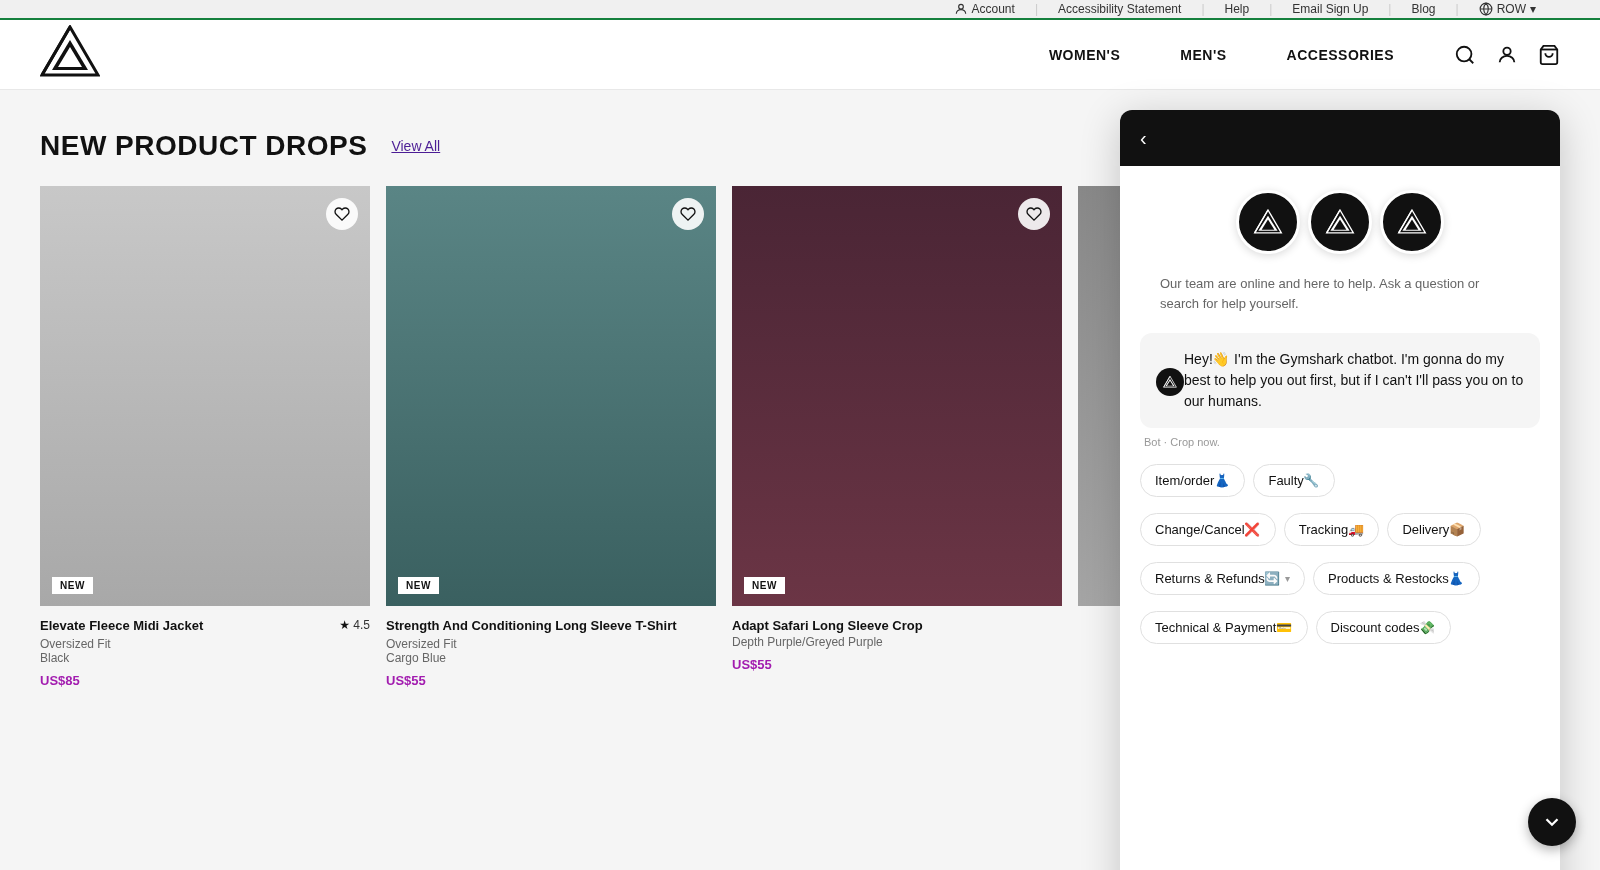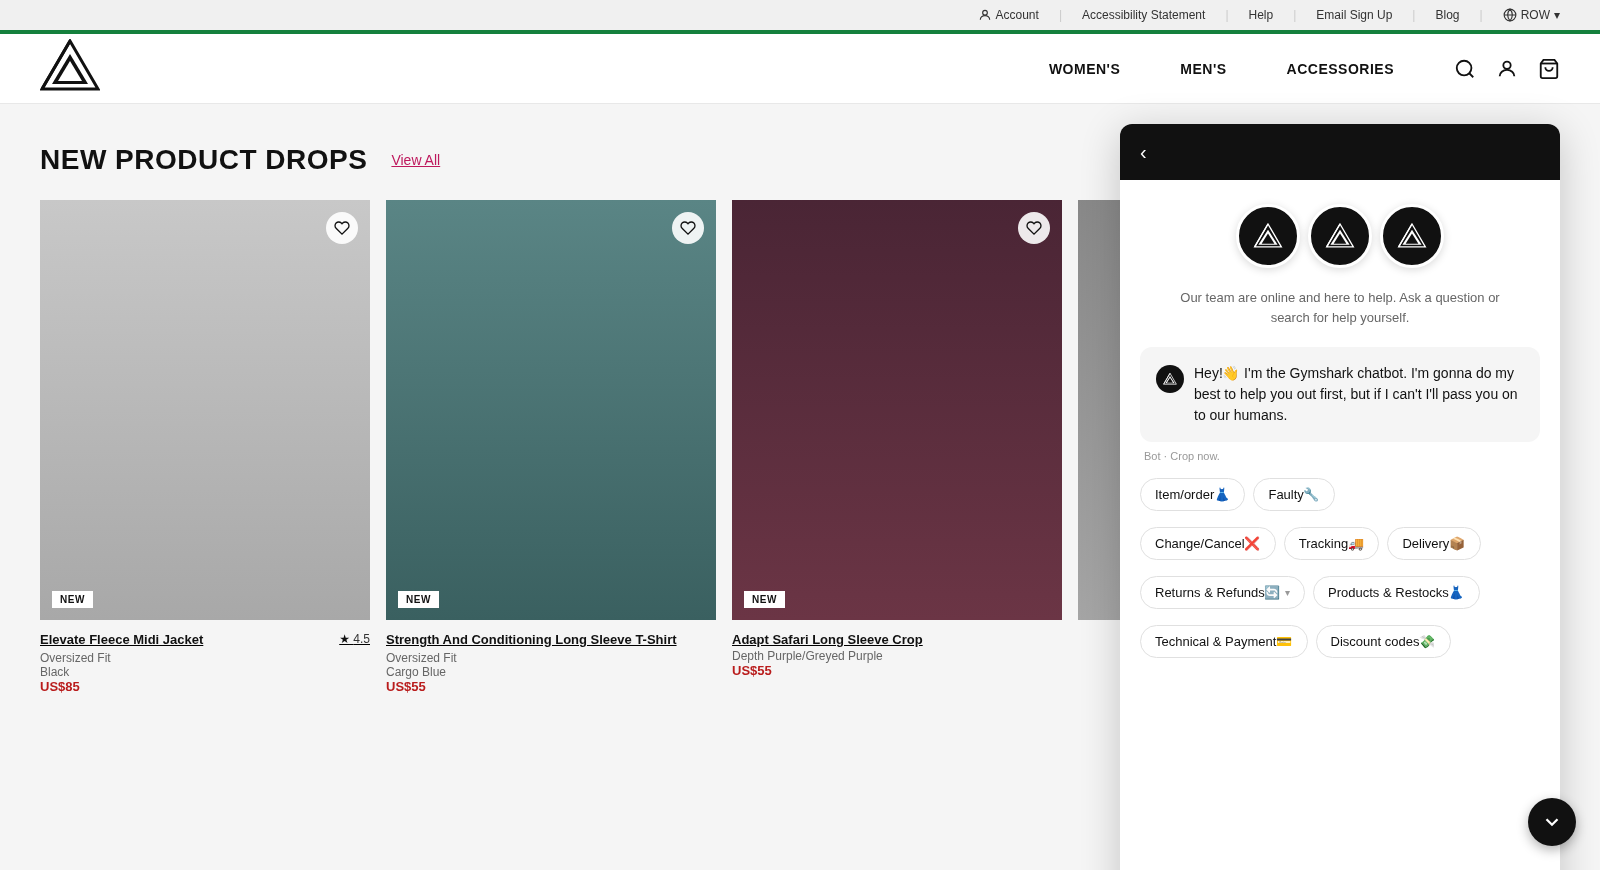--- a/index.html
+++ b/index.html
@@ -1,27 +1,27 @@
 <!DOCTYPE html>
 <html><head>
   <meta charset="utf-8">
   <style>
     * { box-sizing: border-box; margin: 0; padding: 0; }
     body { font-family: -apple-system, BlinkMacSystemFont, 'Helvetica Neue', Arial, sans-serif; background: #f5f5f5; overflow: hidden; width: 1600px; height: 870px; }
 
     
     .utility-bar {
       background: #f0f0f0;
-      height: 34px;
+      height: 20px;
       display: flex;
       align-items: center;
       justify-content: flex-end;
-      padding-right: 40px;
+      padding-right: 64px;
       gap: 20px;
-      border-bottom: 4px solid #15803d;
+      border-bottom: 2px solid #15803d;
     }
     .utility-bar a {
       font-size: 12px;
       color: #333;
       text-decoration: none;
       display: flex;
       align-items: center;
       gap: 4px;
     }
     .utility-bar-divider {
@@ -73,21 +73,21 @@
       margin-bottom: 24px;
     }
     .section-title {
       font-size: 28px;
       font-weight: 900;
       color: #111;
       letter-spacing: 0.5px;
     }
     .view-all {
       font-size: 14px;
-      color: #be185d;
+      color: #4c1d95;
       text-decoration: underline;
       cursor: pointer;
     }
 
     
     .product-grid {
       display: flex;
       gap: 16px;
     }
     .product-card {
@@ -130,39 +130,38 @@
       letter-spacing: 0.5px;
     }
     .product-info {
       padding: 12px 0 8px 0;
       background: #f5f5f5;
     }
     .product-name-row {
       display: flex;
       justify-content: flex-end;
       align-items: flex-start;
-      text-decoration: underline;
     }
     .product-name {
       font-size: 13px;
       font-weight: 600;
       color: #111;
       line-height: 1.3;
       flex: 1;
     }
     .product-rating {
       font-size: 12px;
       color: #333;
       white-space: nowrap;
       margin-left: 8px;
     }
     .star { color: #111; }
     .product-fit { font-size: 12px; color: #666; margin-top: 2px; }
     .product-color { font-size: 12px; color: #666; }
-    .product-price { font-size: 13px; font-weight: 700; color: #b91c1c; margin-top: 0; }
+    .product-price { font-size: 13px; font-weight: 700; color: #a21caf; margin-top: 8px; }
 
     
     .figure-1 {
       width: 100%;
       height: 100%;
       background: linear-gradient(to bottom, #c8c8c8, #a8a8a8);
       display: flex;
       align-items: flex-end;
       justify-content: center;
     }
@@ -246,36 +245,34 @@
     }
 
     .chat-greeting-title {
       text-align: center;
       font-size: 18px;
       font-weight: 700;
       color: #111;
       margin-bottom: 10px;
     }
     .chat-greeting-sub {
-      text-align: center;
       font-size: 13px;
       color: #666;
       line-height: 1.5;
       margin-bottom: 20px;
       padding: 0 20px;
     }
 
     .chat-message-area {
       background: #f5f5f5;
       border-radius: 12px;
       padding: 16px;
       margin-bottom: 8px;
       display: flex;
-      gap: 10px;
-      align-items: flex-start;
+      align-items: center;
     }
     .bot-logo {
       width: 28px;
       height: 28px;
       background: #111;
       border-radius: 50%;
       display: flex;
       align-items: center;
       justify-content: center;
       flex-shrink: 0;

